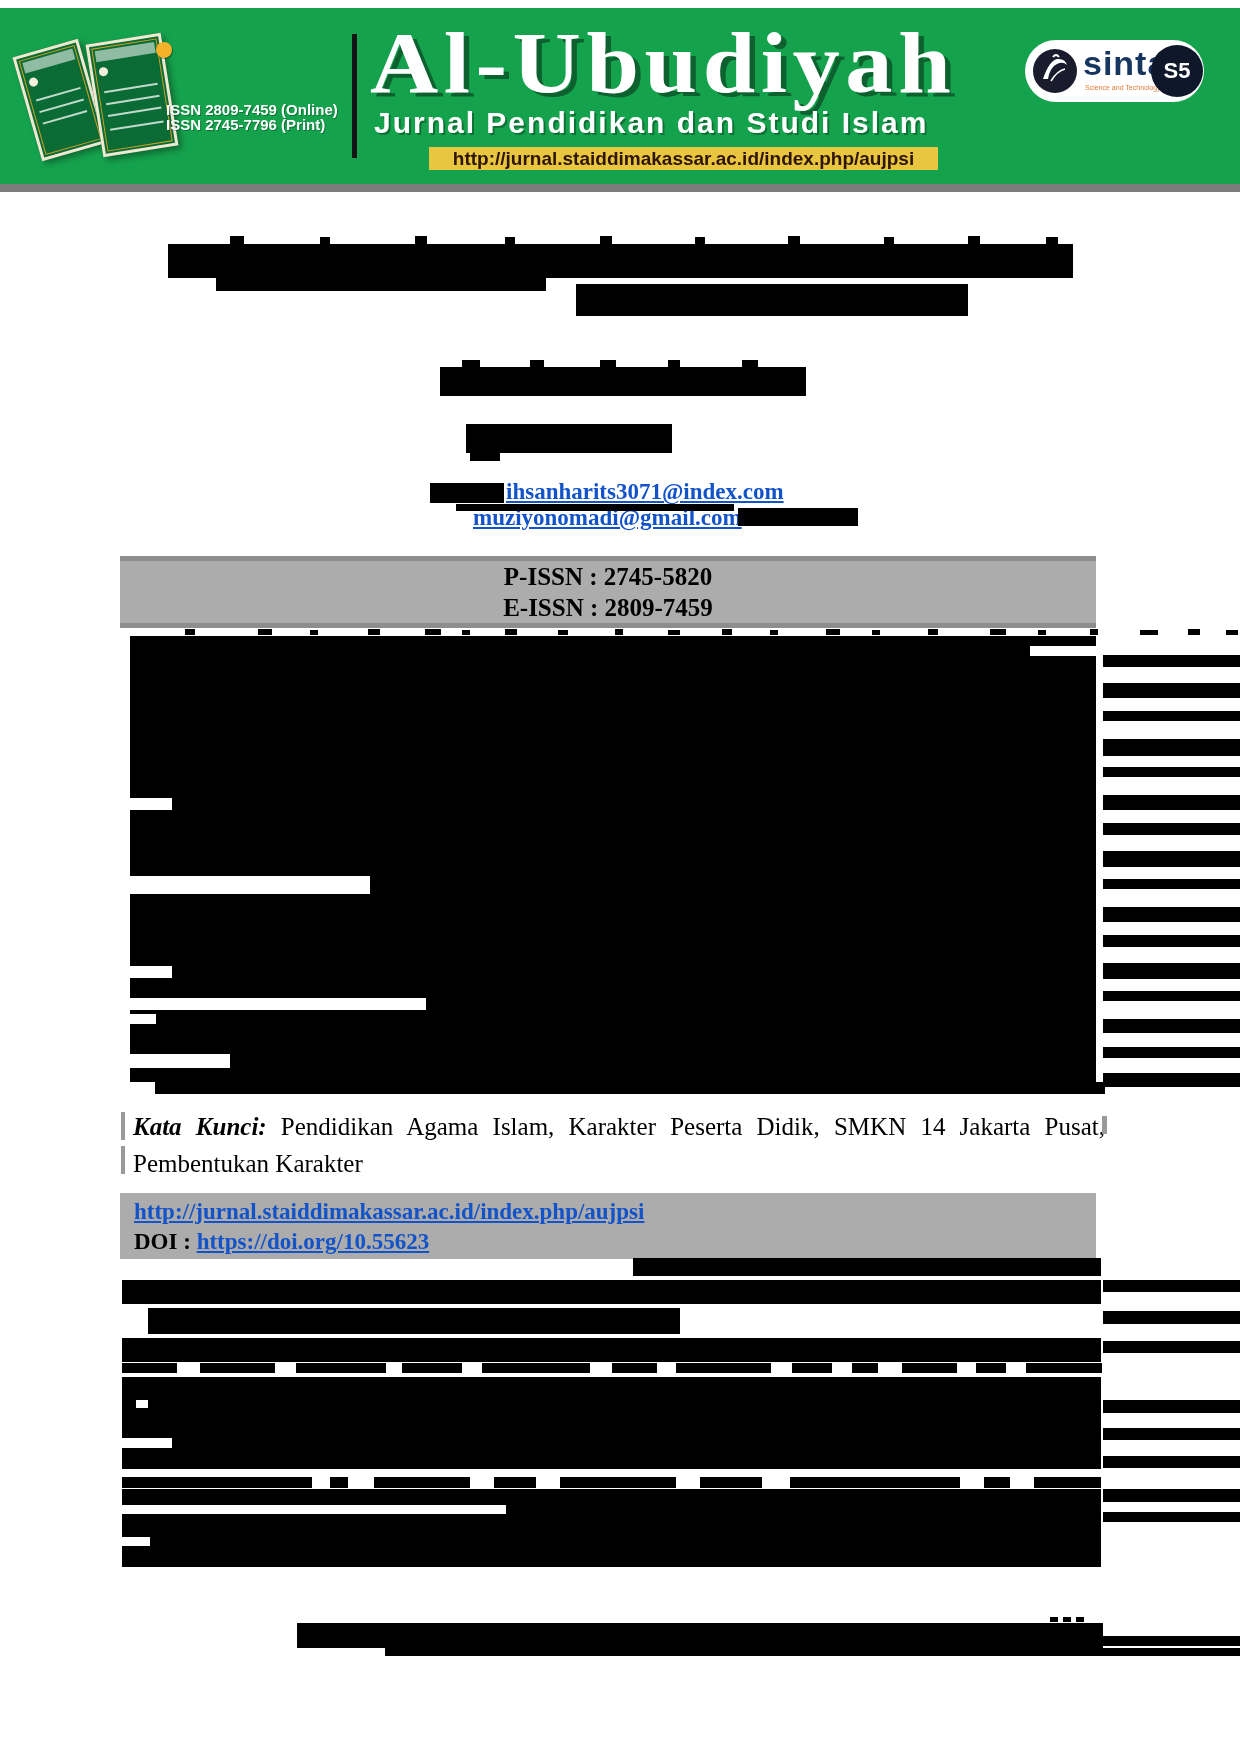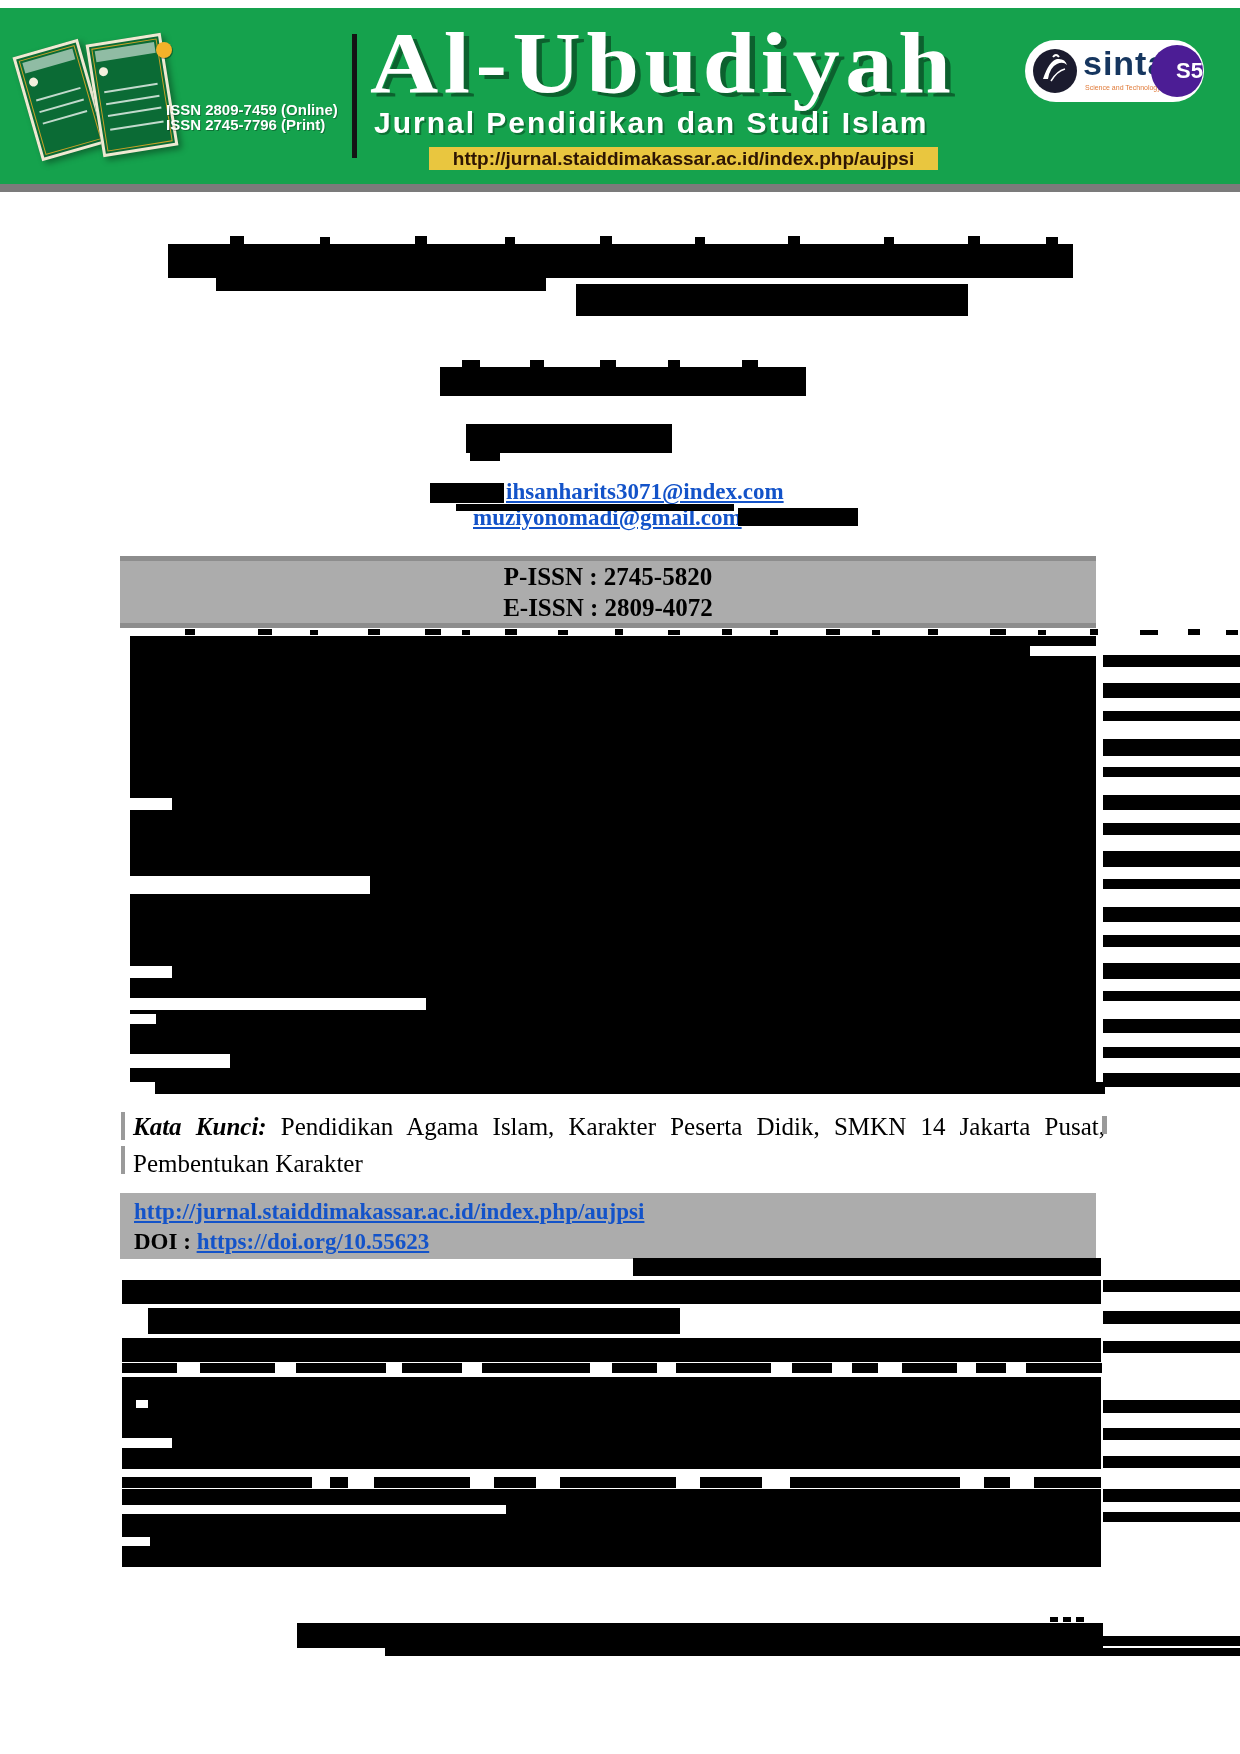--- a/index.html
+++ b/index.html
@@ -36,22 +36,22 @@
   .urlbar{position:absolute;left:429px;top:139px;width:509px;height:23px;background:#E9C63F;
         color:#2e1503;font-family:"Liberation Sans",sans-serif;font-weight:bold;font-size:19px;
         line-height:23px;text-align:center;white-space:nowrap;}
   .sinta-badge{position:absolute;left:1025px;top:32px;width:179px;height:62px;background:#fff;
         border-radius:31px;}
   .sinta-word{position:absolute;left:58px;top:4px;font-family:"Liberation Sans",sans-serif;
         font-weight:bold;font-size:34px;color:#16365F;letter-spacing:1px;}
   .sinta-tag{position:absolute;left:60px;top:44px;font-family:"Liberation Sans",sans-serif;
         font-size:7px;color:#E07B39;white-space:nowrap;}
   .s5{position:absolute;left:126px;top:5px;width:52px;height:52px;border-radius:50%;
-        background:#4c1d95;color:#fff;font-family:"Liberation Sans",sans-serif;font-weight:bold;
-        font-size:22px;text-align:right;line-height:52px;}
+        background:#0f172a;color:#fff;font-family:"Liberation Sans",sans-serif;font-weight:bold;
+        font-size:22px;text-align:center;line-height:52px;}
   .sinta-logo{position:absolute;left:8px;top:9px;}
   .publisher{position:absolute;left:1033px;top:100px;font-family:"Liberation Sans",sans-serif;}
   .publisher .plabel{color:#fff;font-weight:bold;font-size:17px;line-height:19px;}
   .publisher .pline{color:#2f4a35;font-size:13px;line-height:15px;font-weight:bold;}
 
   
   .email-link{position:absolute;font-weight:bold;font-size:23px;color:#1353C9;
         text-decoration:underline;white-space:nowrap;}
   .issnbox{position:absolute;left:120px;top:556px;width:976px;height:72px;background:#ACACAC;
         border-top:5px solid #8d8d8d;border-bottom:5px solid #8d8d8d;box-sizing:border-box;
@@ -118,21 +118,21 @@
     </div>
 
   </div>
   <div class="banner-strip"></div>
 
   <a class="email-link" style="left:506px;top:479px;">ihsanharits3071@index.com</a>
   <a class="email-link" style="left:473px;top:505px;">muziyonomadi@gmail.com</a>
 
   <div class="issnbox">
     <div>P-ISSN : 2745-5820</div>
-    <div>E-ISSN : 2809-4072</div>
+    <div>E-ISSN : 2809-7459</div>
   </div>
 
   <div class="keywords"><b>Kata Kunci:</b><span> Pendidikan Agama Islam, Karakter Peserta Didik, SMKN 14 Jakarta Pusat, Pembentukan Karakter</span></div>
 
   <div class="linkbox">
     <div><a>http://jurnal.staiddimakassar.ac.id/index.php/aujpsi</a></div>
     <div><span class="doilabel">DOI : </span><a>https://doi.org/10.55623</a></div>
   </div>
 
   <div id="redaction-layer">

